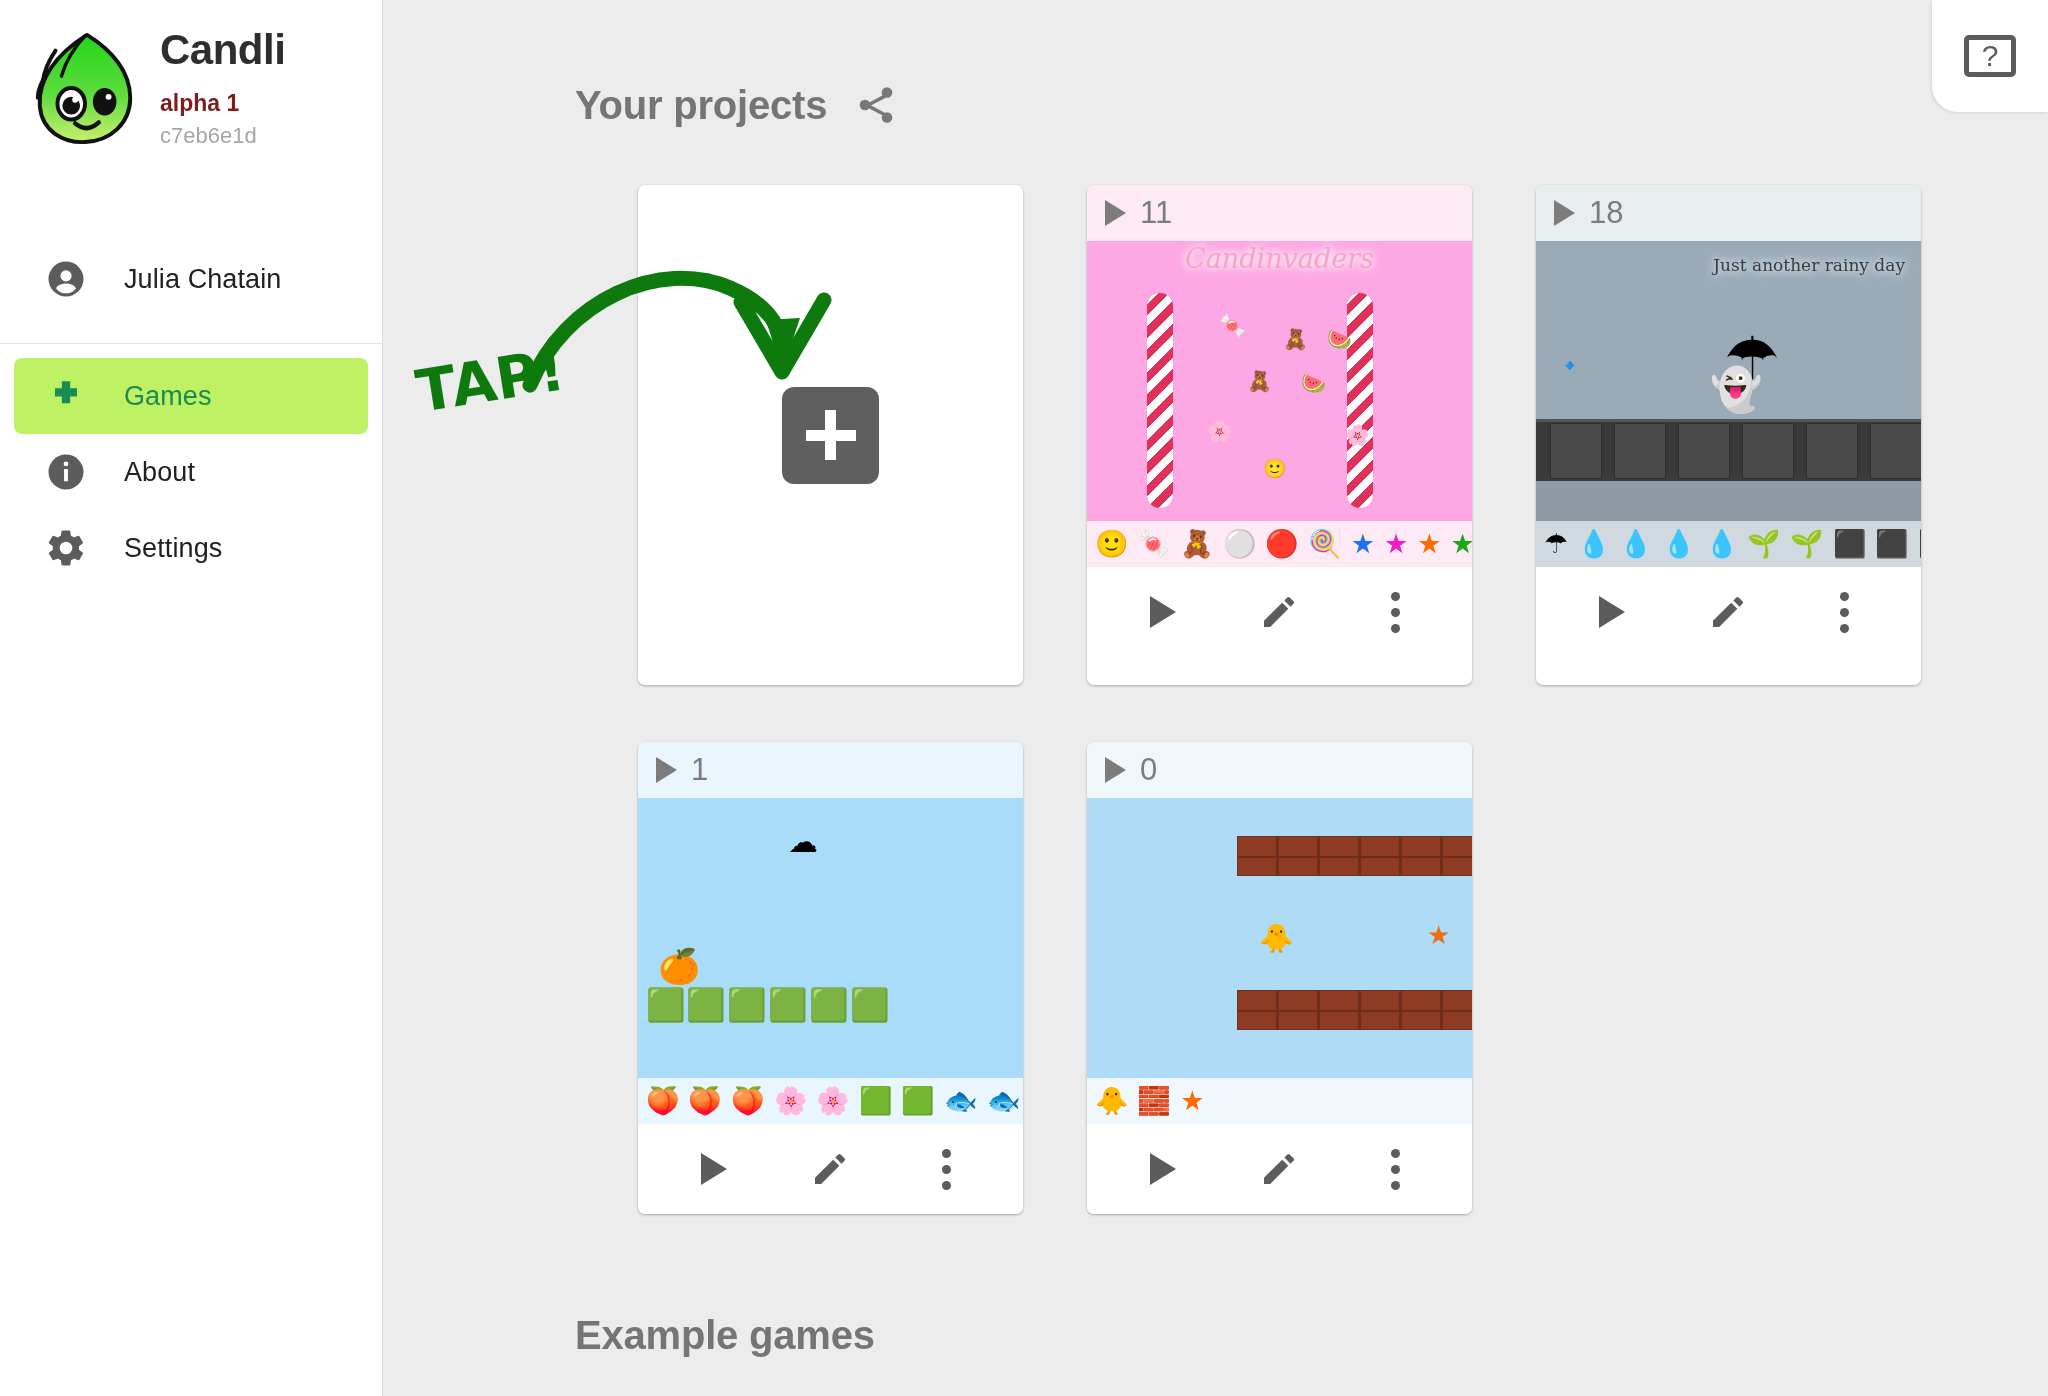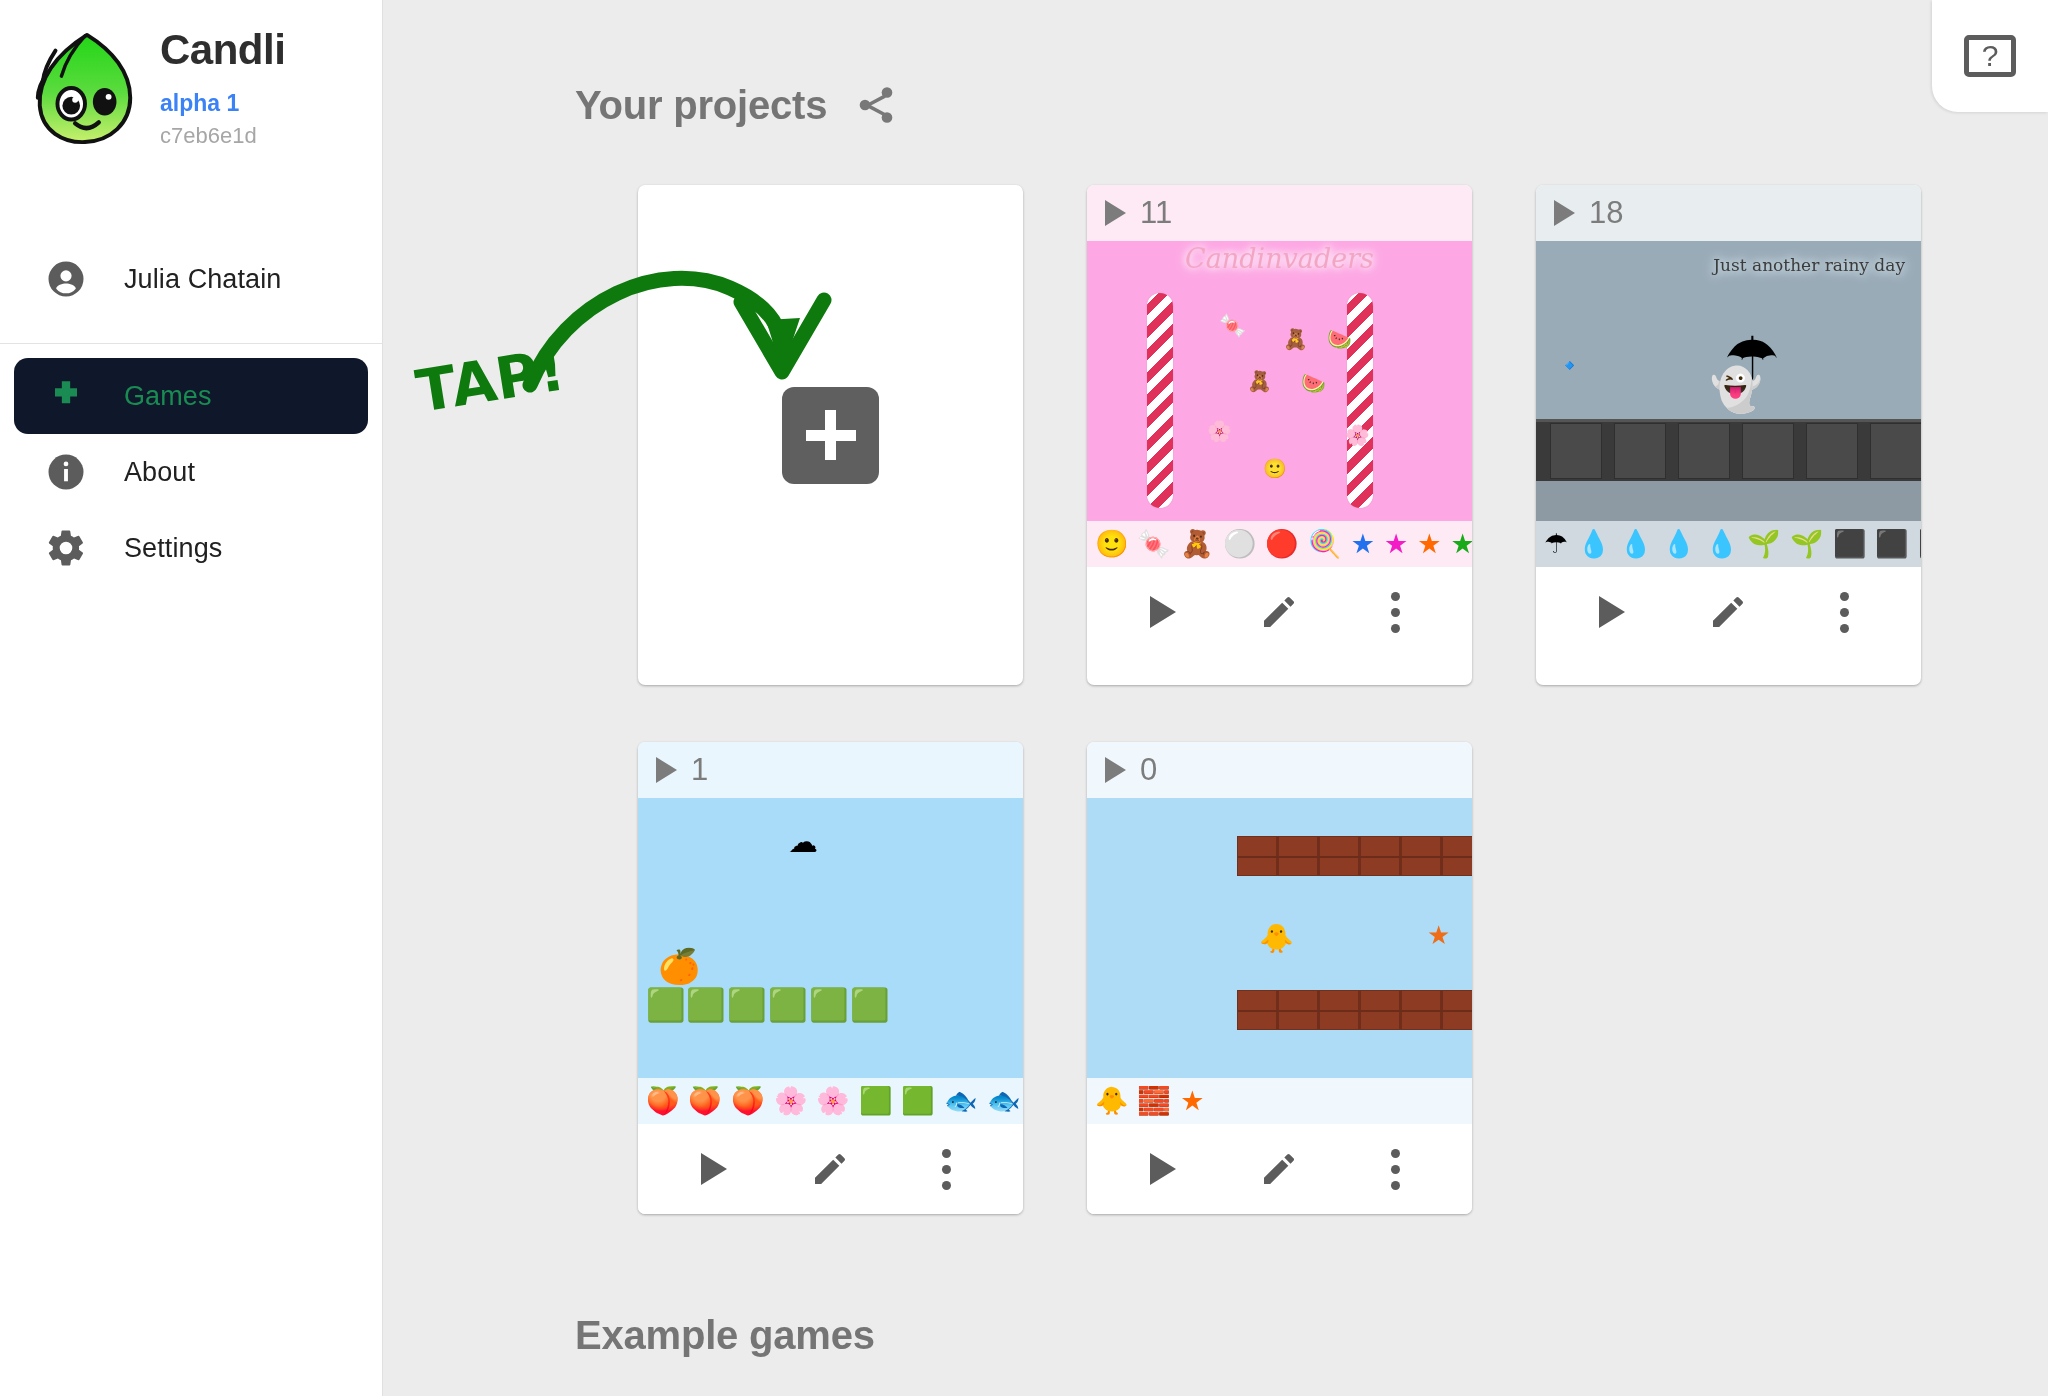--- a/index.html
+++ b/index.html
@@ -22,21 +22,21 @@
     z-index: 5;
   }
   .brand { display: flex; align-items: flex-end; padding: 28px 0 22px 26px; }
   .brand-logo { width: 118px; height: 118px; flex: 0 0 118px; }
   .brand-text { margin-left: 16px; }
   .brand-name {
     font-size: 42px; font-weight: 700; color: #2e2e2e;
     letter-spacing: -0.5px; line-height: 1.05;
   }
   .brand-version {
-    font-size: 23px; font-weight: 700; color: #3b82f6;
+    font-size: 23px; font-weight: 700; color: #7f1d1d;
     margin-top: 20px; line-height: 1;
   }
   .brand-hash {
     font-size: 22px; font-weight: 400; color: #a6a6a6;
     margin-top: 10px; line-height: 1;
   }
 
   .nav-row {
     display: flex; align-items: center;
     height: 76px; padding-left: 30px;
@@ -51,21 +51,21 @@
   .nav-row .nav-label {
     margin-left: 36px;
     font-size: 27px; font-weight: 400; color: #212121;
     letter-spacing: 0.1px;
   }
   .user-row { margin-top: 72px; margin-bottom: 0; }
   .divider {
     height: 1px; background: #e3e3e3;
     margin: 26px 0 14px 0;
   }
-  .nav-row.active { background: #0f172a; border-radius: 14px; }
+  .nav-row.active { background: #bef264; }
   .nav-row.active .nav-label { color: #1a8b52; font-weight: 400; }
 
   
   .main {
     flex: 1; height: 100%;
     background: #ececec;
     padding: 16px;
     position: relative;
     overflow: hidden;
   }

